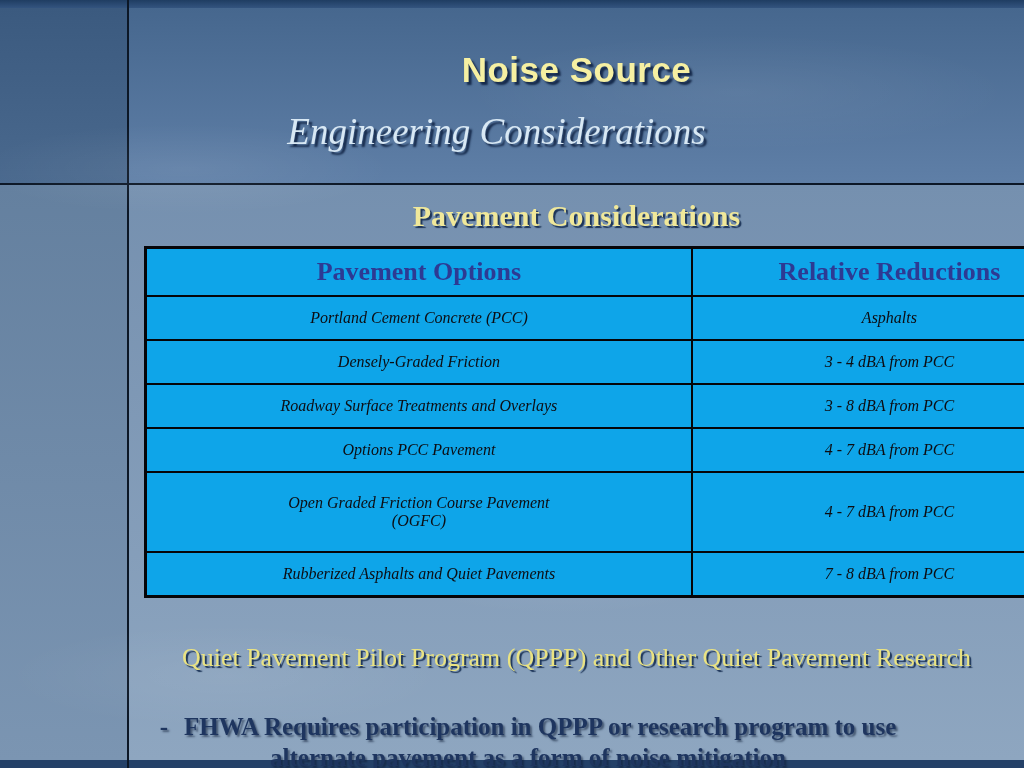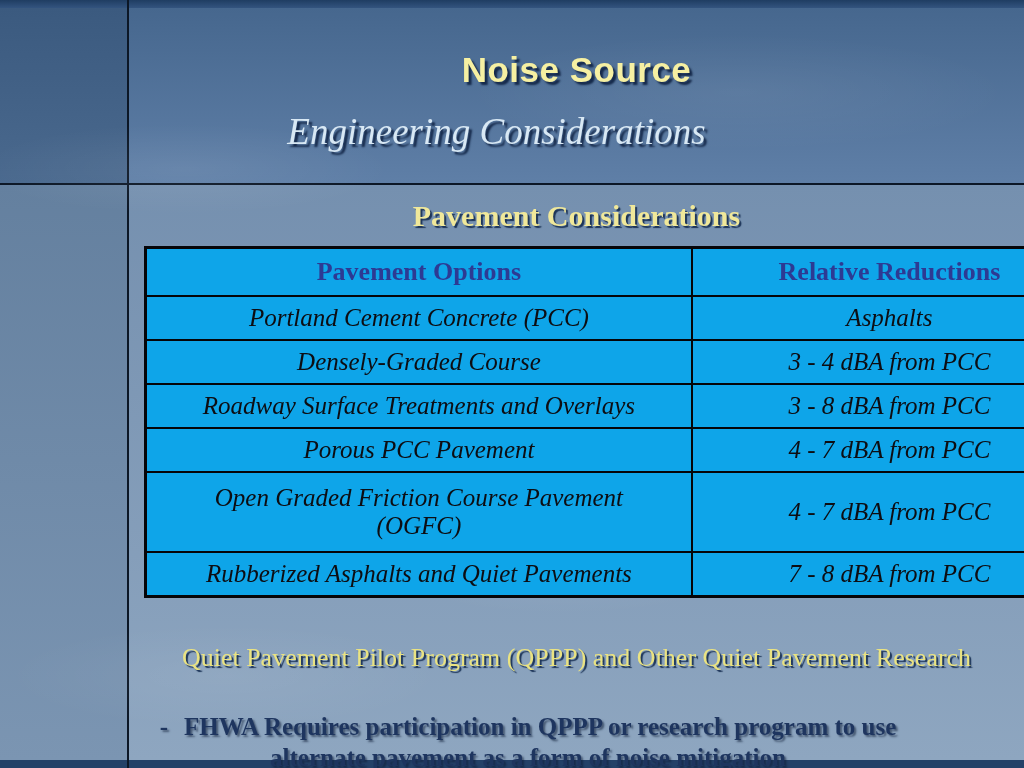--- a/index.html
+++ b/index.html
@@ -56,21 +56,21 @@
     border-collapse:collapse; table-layout:fixed;
     background:#0ea5e9; border:3px solid #050508;
   }
   table.pavement col.c-left  { width:58%; }
   table.pavement col.c-right { width:42%; }
   table.pavement th, table.pavement td {
     border:2px solid #050508; text-align:center; vertical-align:middle;
     padding:0 6px; color:#0d0d12;
   }
   table.pavement th { height:46px; font-size:26px; font-weight:bold; color:#2d3a93; }
-  table.pavement td { height:42px; font-size:25px;font-style:italic; }
+  table.pavement td { height:42px; font-size:16px;font-style:italic; }
   td.opt { font-style:italic; white-space:pre-line; }
   tr.tall td { height:78px; }
   td.bottom-align { vertical-align:bottom; padding-bottom:5px; }
   
   .qppp-note {
     position:absolute; left:129px; top:615px; width:895px; text-align:center;
     font-size:26px; color:#eae382; text-shadow:2px 2px 1px #1c3458;margin-top:28px;
   }
   .fhwa-note {
     position:absolute; left:146px; top:666px; width:764px; text-align:center;
@@ -108,29 +108,29 @@
     <tbody>
       <tr>
         <th>Pavement Options</th>
         <th>Relative Reductions</th>
       </tr>
       <tr>
         <td class="opt">Portland Cement Concrete (PCC)</td>
         <td>Asphalts</td>
       </tr>
       <tr>
-        <td class="opt">Densely-Graded Course</td>
+        <td class="opt">Densely-Graded Friction</td>
         <td>3 - 4 dBA from PCC</td>
       </tr>
       <tr>
         <td class="opt">Roadway Surface Treatments and Overlays</td>
         <td>3 - 8 dBA from PCC</td>
       </tr>
       <tr>
-        <td class="opt">Porous PCC Pavement</td>
+        <td class="opt">Options PCC Pavement</td>
         <td>4 - 7 dBA from PCC</td>
       </tr>
       <tr class="tall">
         <td class="opt">Open Graded Friction Course Pavement
 (OGFC)</td>
         <td class="bottom-align">4 - 7 dBA from PCC</td>
       </tr>
       <tr>
         <td class="opt">Rubberized Asphalts and Quiet Pavements</td>
         <td>7 - 8 dBA from PCC</td>

